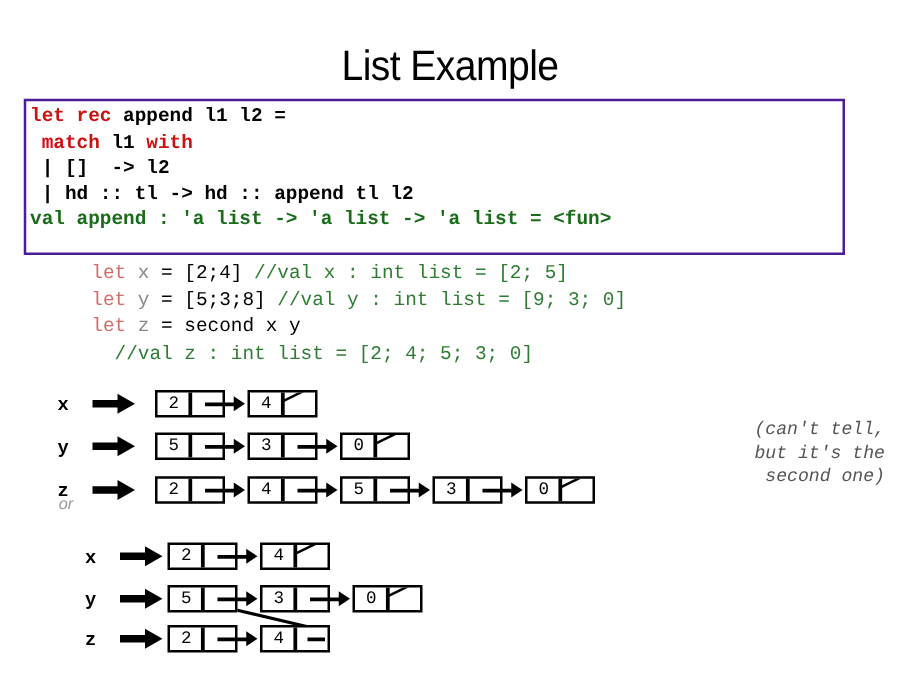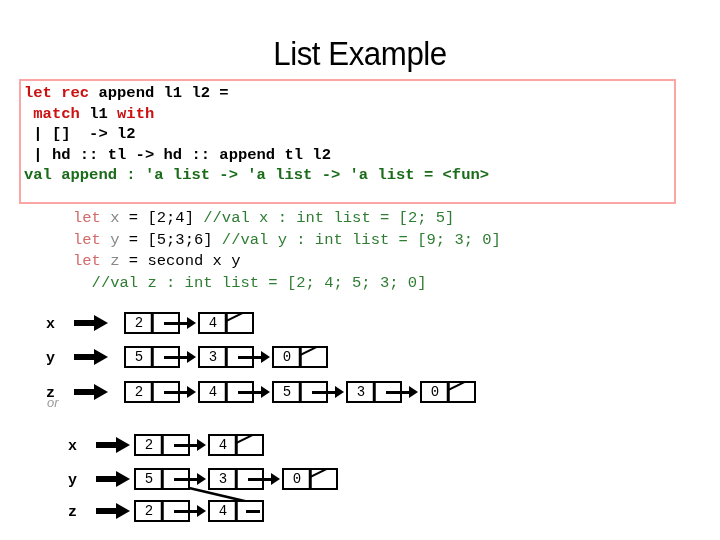--- a/index.html
+++ b/index.html
@@ -32,21 +32,21 @@
     line-height: 1;
   }
 
   
   #code-box {
     position: absolute;
     left: 19px;
     top: 79px;
     width: 657px;
     height: 125px;
-    border: 2px solid #fca5a5;
+    border: 2px solid #4c1d95;
     background: #ffffff;
     box-sizing: border-box;
     padding: 2px 0 17px 3px;
     font-family: "Liberation Mono", monospace;
     font-size: 15.5px;
     line-height: 20.5px;
     white-space: pre;
     font-weight: bold;
   }
   .kw-red   { color: #cc1111; }
@@ -222,28 +222,31 @@
 
 <div id="slide-title">List Example</div>
 
 <div id="code-box"><span class="kw-red">let rec </span><span class="code-blk">append l1 l2 =</span>
 <span class="code-blk"> </span><span class="kw-red">match </span><span class="code-blk">l1 </span><span class="kw-red">with</span>
 <span class="code-blk"> | []  -&gt; l2</span>
 <span class="code-blk"> | hd :: tl -&gt; hd :: append tl l2</span>
 <span class="kw-green">val append : 'a list -&gt; 'a list -&gt; 'a list = &lt;fun&gt;</span></div>
 
 <div id="example-code"><span class="ex-let">let </span><span class="ex-var">x </span><span class="ex-body">= [2;4] </span><span class="ex-cmt">//val x : int list = [2; 5]</span>
-<span class="ex-let">let </span><span class="ex-var">y </span><span class="ex-body">= [5;3;6] </span><span class="ex-cmt">//val y : int list = [9; 3; 0]</span>
+<span class="ex-let">let </span><span class="ex-var">y </span><span class="ex-body">= [5;3;8] </span><span class="ex-cmt">//val y : int list = [9; 3; 0]</span>
 <span class="ex-let">let </span><span class="ex-var">z </span><span class="ex-body">= second x y</span>
 <span class="ex-body">  </span><span class="ex-cmt">//val z : int list = [2; 4; 5; 3; 0]</span></div>
 
 <div id="diagram">
 
   <div class="or-label" style="left:47px; top:396px;">or</div>
 
+  <div class="note-italic">(can't tell,
+but it's the
+second one)</div>
 
   <svg id="share-arrow-svg">
     <defs>
       <marker id="sharehead" markerWidth="10" markerHeight="10" refX="8" refY="4" orient="auto" markerUnits="userSpaceOnUse">
         <path d="M0,0 L10,4 L0,8 Z" fill="#000000"></path>
       </marker>
     </defs>
     <line x1="253" y1="503" x2="155" y2="480" stroke="#000000" stroke-width="2.6" marker-end="url(#sharehead)"></line>
   </svg>
 

